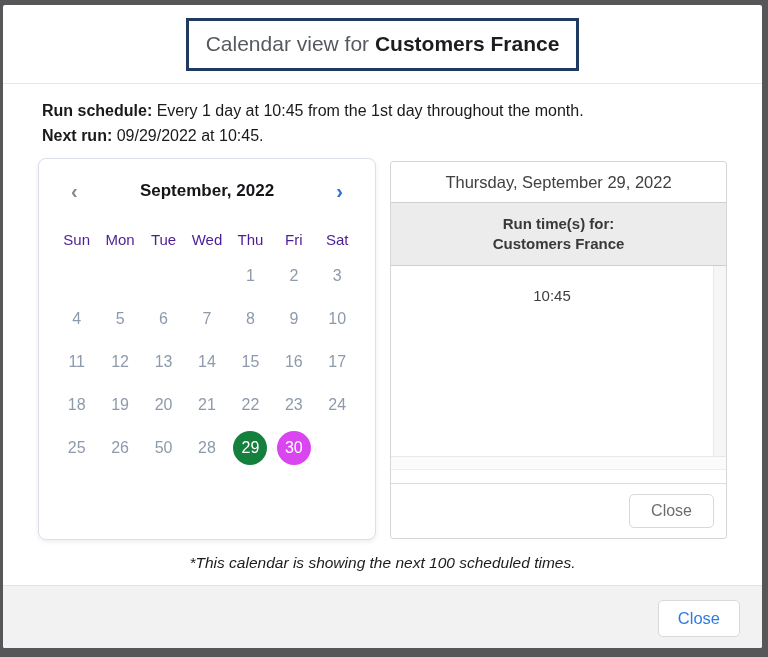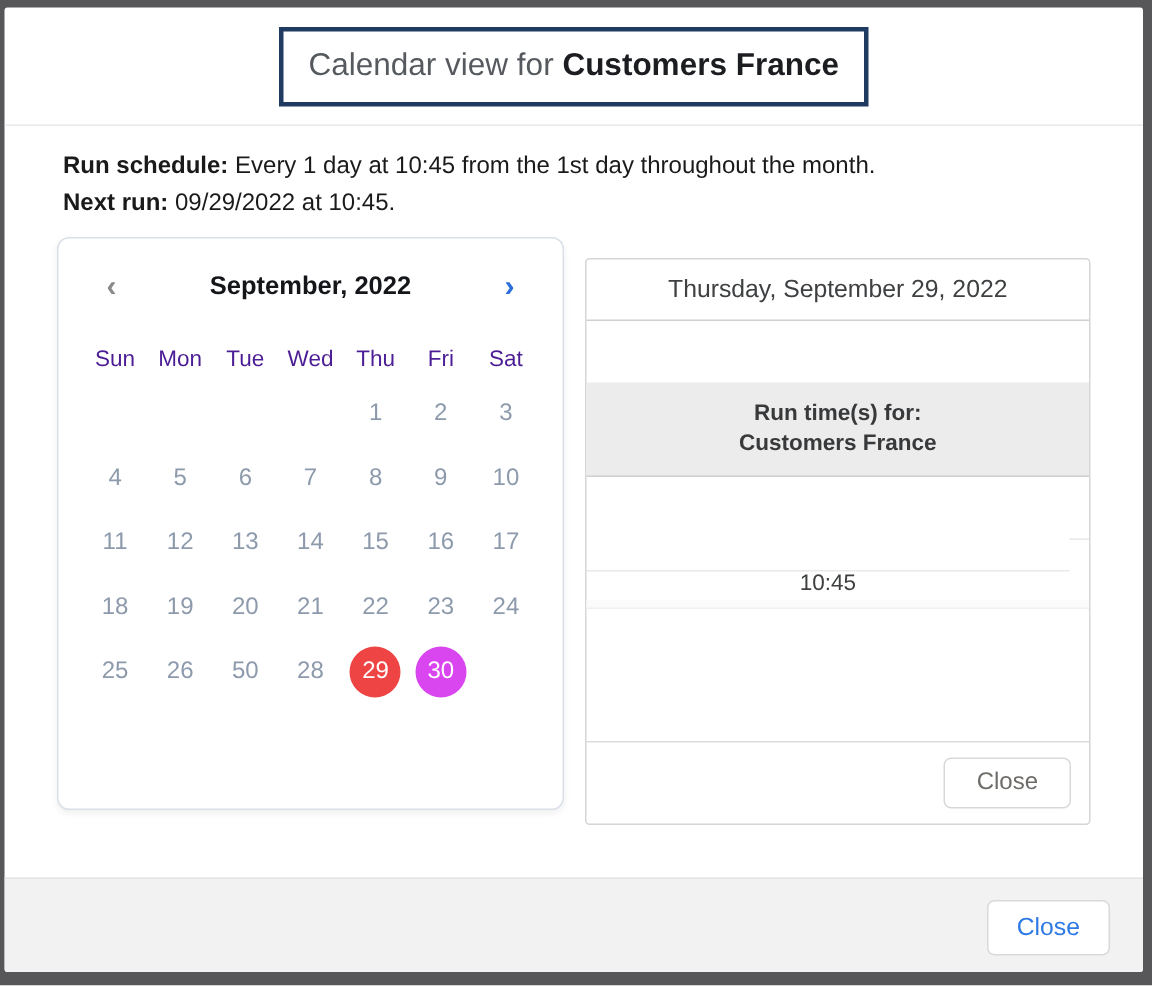--- a/index.html
+++ b/index.html
@@ -70,24 +70,24 @@
   .day-cell { display:flex; align-items:center; justify-content:center; }
   .day-num {
     display:flex; align-items:center; justify-content:center;
     width:34px; height:34px; border-radius:50%;
     font-size:16px; color:#8d9aac; cursor:default;
   }
   .day-num.sel, .day-num.hl { color:#ffffff; }
 
   
   .detail-panel {
-    flex:1; height:378px; margin-top:14px;
+    flex:1; height:378px; margin-top:3px;
     border:1px solid #d6d6d6; border-radius:3px;
     background:#fff;
-    display:flex; flex-direction:column;gap:41px;
+    display:flex; flex-direction:column;
   }
   .panel-date-header {
     text-align:center; font-size:16.5px; color:#3e4042;
     padding:11px 8px 10px;
     border-bottom:1px solid #cfcfcf;
   }
   .panel-gray-header {
     background:#ececec;
     text-align:center; font-size:15px; font-weight:bold; color:#38393b;
     line-height:20px; padding:11px 8px;
@@ -249,21 +249,21 @@
               <div class="day-cell">
                 <span class="day-num">26</span>
               </div>
               <div class="day-cell">
                 <span class="day-num">50</span>
               </div>
               <div class="day-cell">
                 <span class="day-num">28</span>
               </div>
               <div class="day-cell">
-                <span class="day-num sel" style="background: #ef4444;">29</span>
+                <span class="day-num sel" style="background: #15803d;">29</span>
               </div>
               <div class="day-cell">
                 <span class="day-num hl" style="background: #d946ef;">30</span>
               </div>
               <div class="day-cell"></div>
             </div>
         </div>
 
         <div class="detail-panel">
           <div class="panel-date-header">Thursday, September 29, 2022</div>
@@ -279,20 +279,21 @@
           </div>
           <div class="hscroll-strip"></div>
           <div class="panel-gap"></div>
           <div class="panel-footer">
             <button class="panel-close-btn">Close</button>
           </div>
         </div>
 
       </div>
 
+      <div class="footer-note">*This calendar is showing the next 100 scheduled times.</div>
     </div>
 
     <div class="modal-footer">
       <button class="footer-close-btn">Close</button>
     </div>
 
   </div>
 </div>
 
 </body></html>

